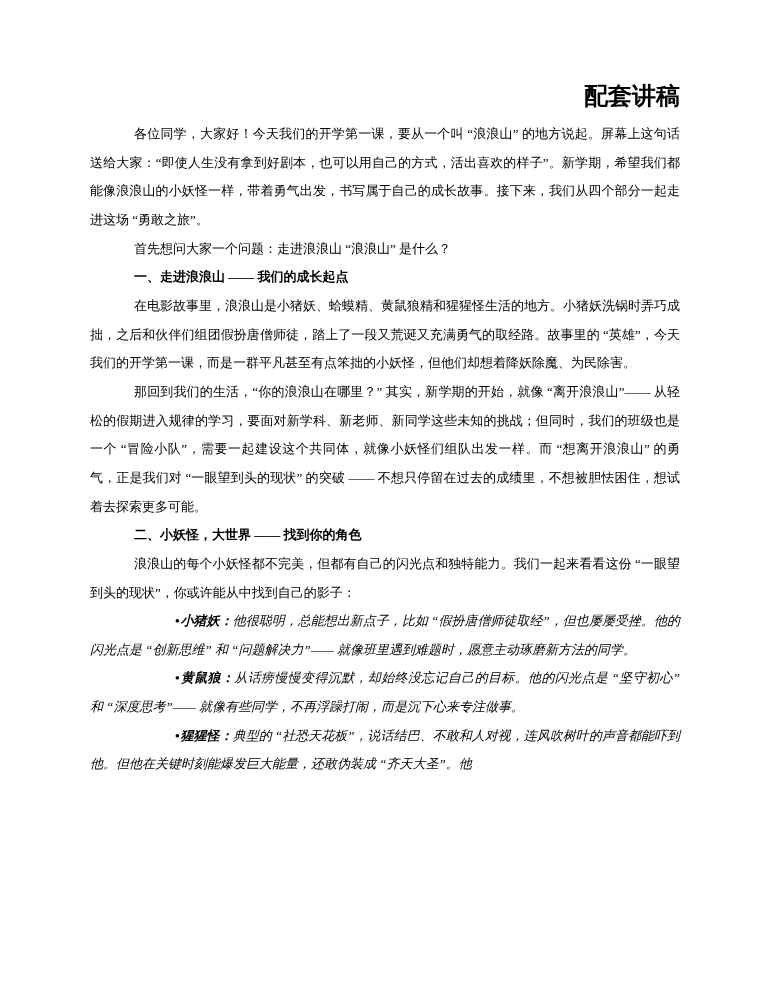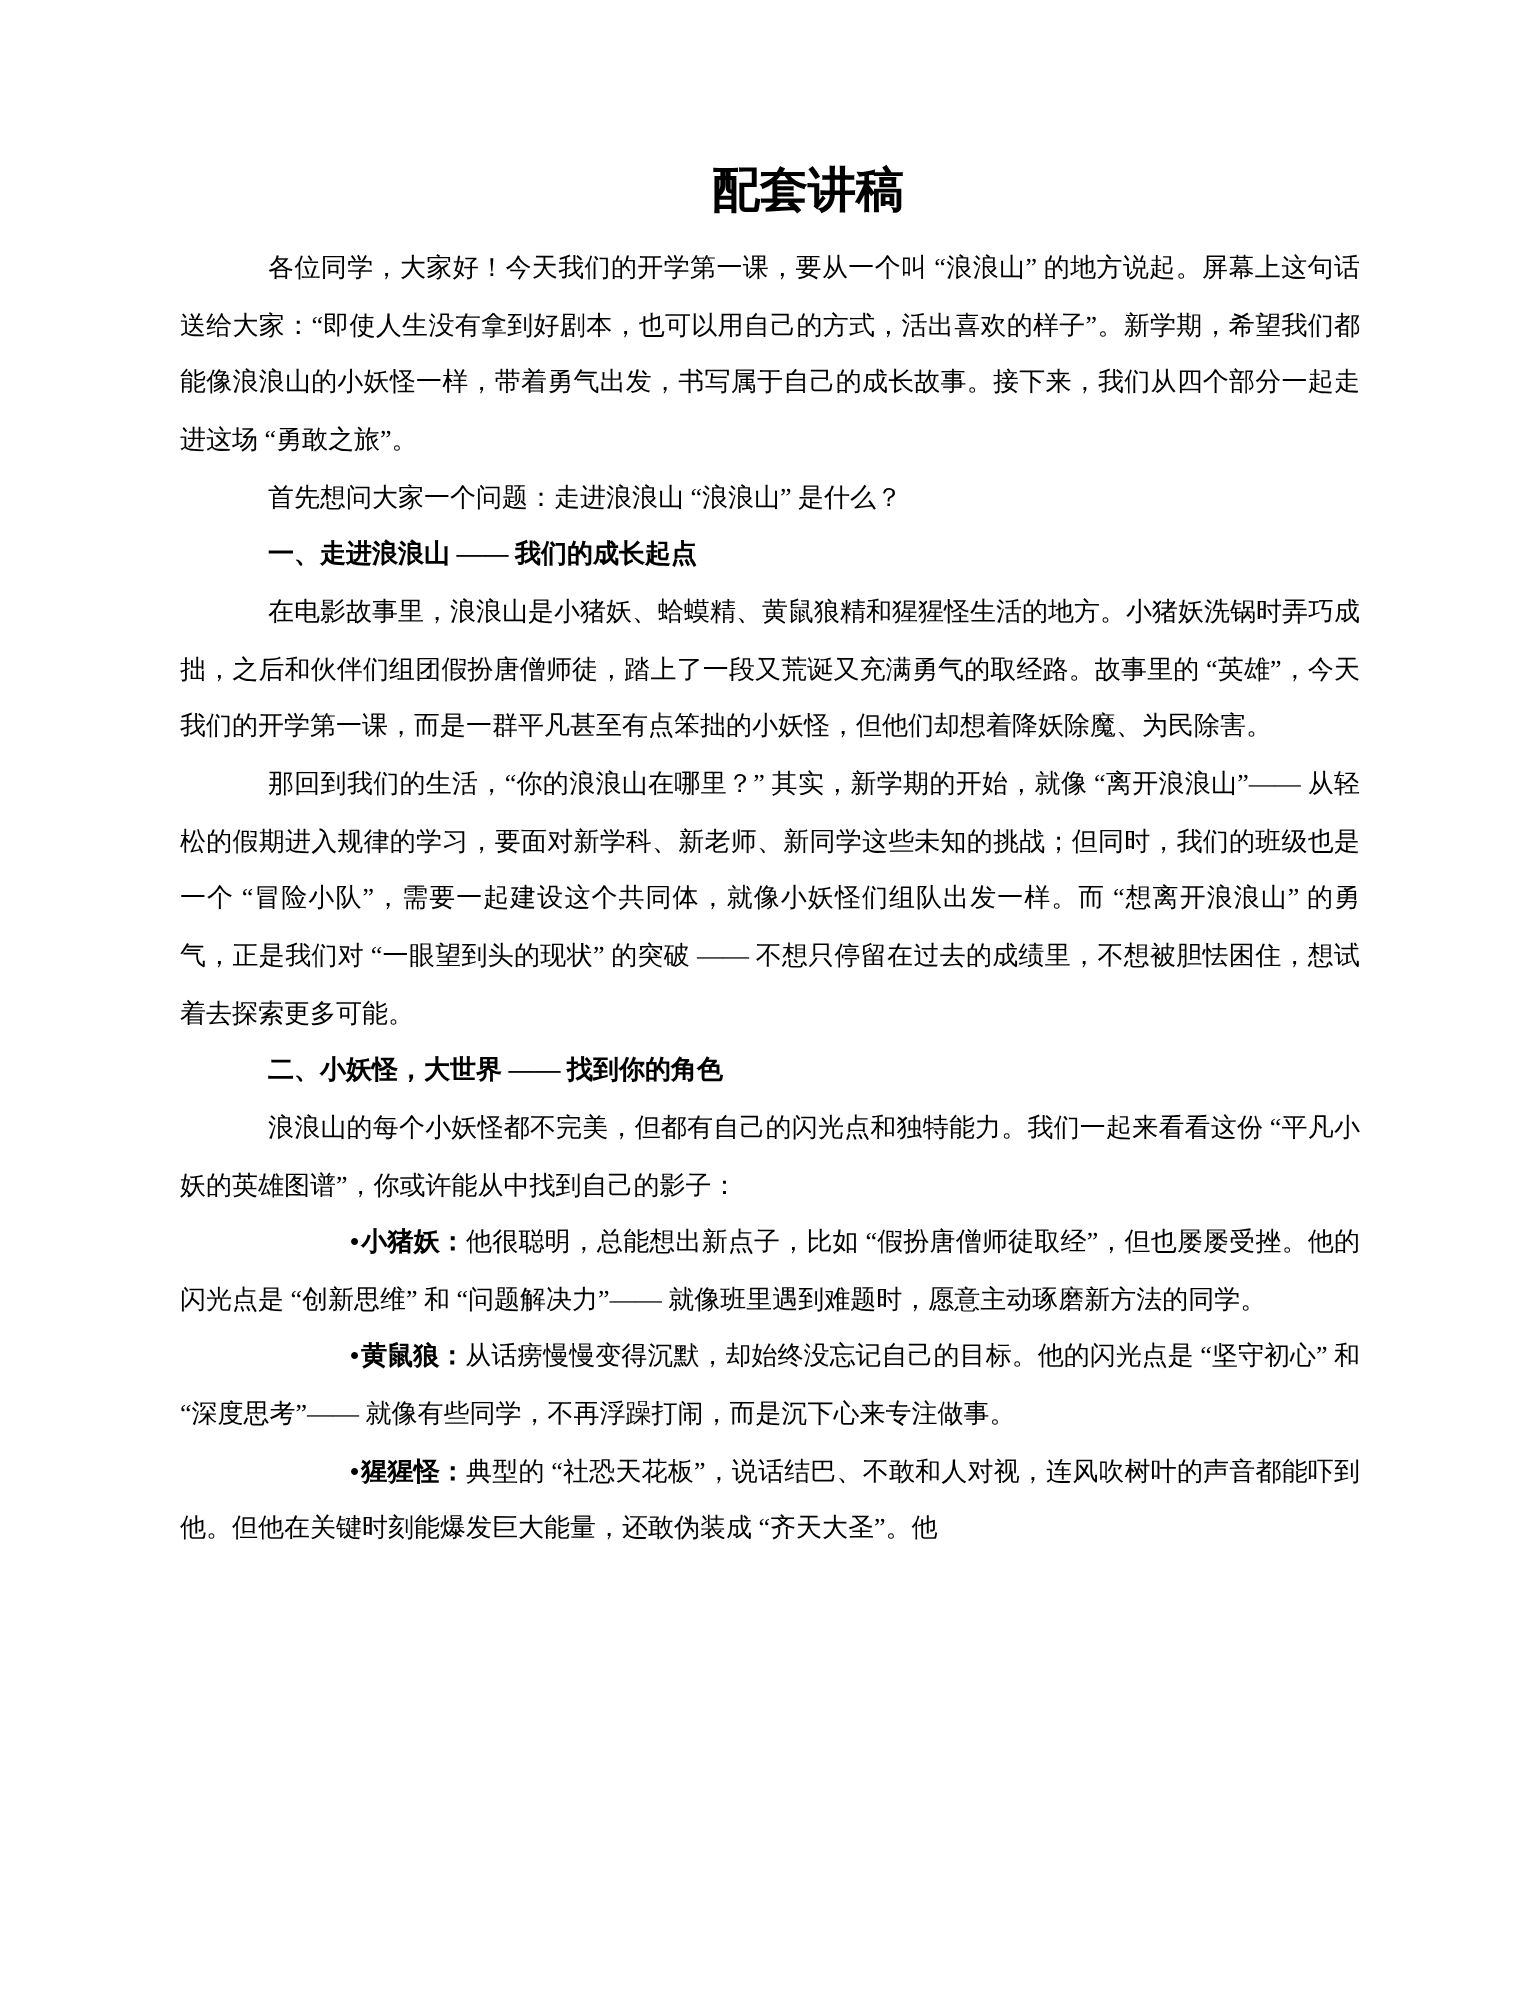--- a/index.html
+++ b/index.html
@@ -21,40 +21,41 @@
     left: 90px;
     top: 79px;
     width: 590px;
   }
   .doc-title {
     margin: 0 0 7px 0;
     padding-left: 38px;
     font-size: 24px;
     font-weight: 700;
     line-height: 34px;
-    text-align: center;
+    text-align: right;
   }
   .doc-body {
     font-size: 13px;
     line-height: 28.65px;
     text-align: justify;
   }
   .doc-body p {
     margin: 0;
     padding: 0;
   }
   p.para {
     text-indent: 44px;
   }
   p.heading {
     text-indent: 44px;
     font-weight: 700;
   }
   p.bullet {
     text-indent: 85px;
+    font-style: italic;
   }
   .bullet-marker {
     font-weight: 700;
     margin-right: 1px;
   }
   .bullet-label {
     font-weight: 700;
   }
 </style>
 </head>
@@ -72,21 +73,21 @@
       <p class="para">首先想问大家一个问题：走进浪浪山 “浪浪山” 是什么？</p>
 
       <p class="heading">一、走进浪浪山 —— 我们的成长起点</p>
 
       <p class="para">在电影故事里，浪浪山是小猪妖、蛤蟆精、黄鼠狼精和猩猩怪生活的地方。小猪妖洗锅时弄巧成拙，之后和伙伴们组团假扮唐僧师徒，踏上了一段又荒诞又充满勇气的取经路。故事里的 “英雄”，今天我们的开学第一课，而是一群平凡甚至有点笨拙的小妖怪，但他们却想着降妖除魔、为民除害。</p>
 
       <p class="para">那回到我们的生活，“你的浪浪山在哪里？” 其实，新学期的开始，就像 “离开浪浪山”—— 从轻松的假期进入规律的学习，要面对新学科、新老师、新同学这些未知的挑战；但同时，我们的班级也是一个 “冒险小队”，需要一起建设这个共同体，就像小妖怪们组队出发一样。而 “想离开浪浪山” 的勇气，正是我们对 “一眼望到头的现状” 的突破 —— 不想只停留在过去的成绩里，不想被胆怯困住，想试着去探索更多可能。</p>
 
       <p class="heading">二、小妖怪，大世界 —— 找到你的角色</p>
 
-      <p class="para">浪浪山的每个小妖怪都不完美，但都有自己的闪光点和独特能力。我们一起来看看这份 “平凡小妖的英雄图谱”，你或许能从中找到自己的影子：</p>
+      <p class="para">浪浪山的每个小妖怪都不完美，但都有自己的闪光点和独特能力。我们一起来看看这份 “一眼望到头的现状”，你或许能从中找到自己的影子：</p>
 
       <p class="bullet">
         <span class="bullet-marker">•</span><span class="bullet-label">小猪妖：</span><span>他很聪明，总能想出新点子，比如 “假扮唐僧师徒取经”，但也屡屡受挫。他的闪光点是 “创新思维” 和 “问题解决力”—— 就像班里遇到难题时，愿意主动琢磨新方法的同学。</span>
       </p>
 
 
       <p class="bullet">
         <span class="bullet-marker">•</span><span class="bullet-label">黄鼠狼：</span><span>从话痨慢慢变得沉默，却始终没忘记自己的目标。他的闪光点是 “坚守初心” 和 “深度思考”—— 就像有些同学，不再浮躁打闹，而是沉下心来专注做事。</span>
       </p>
 

